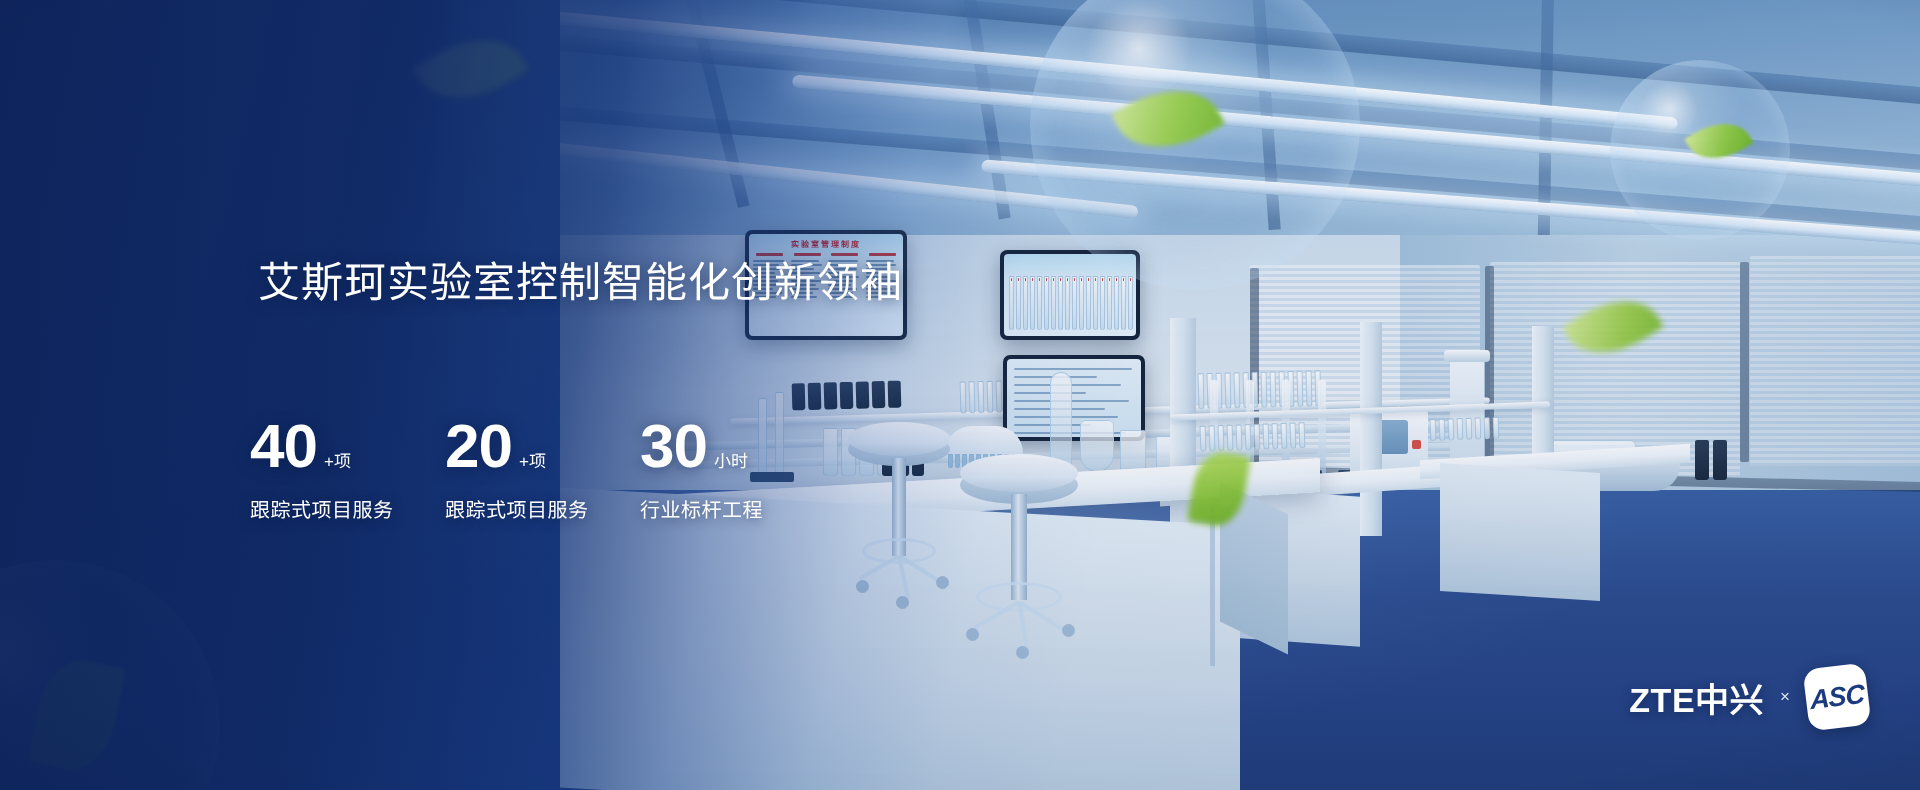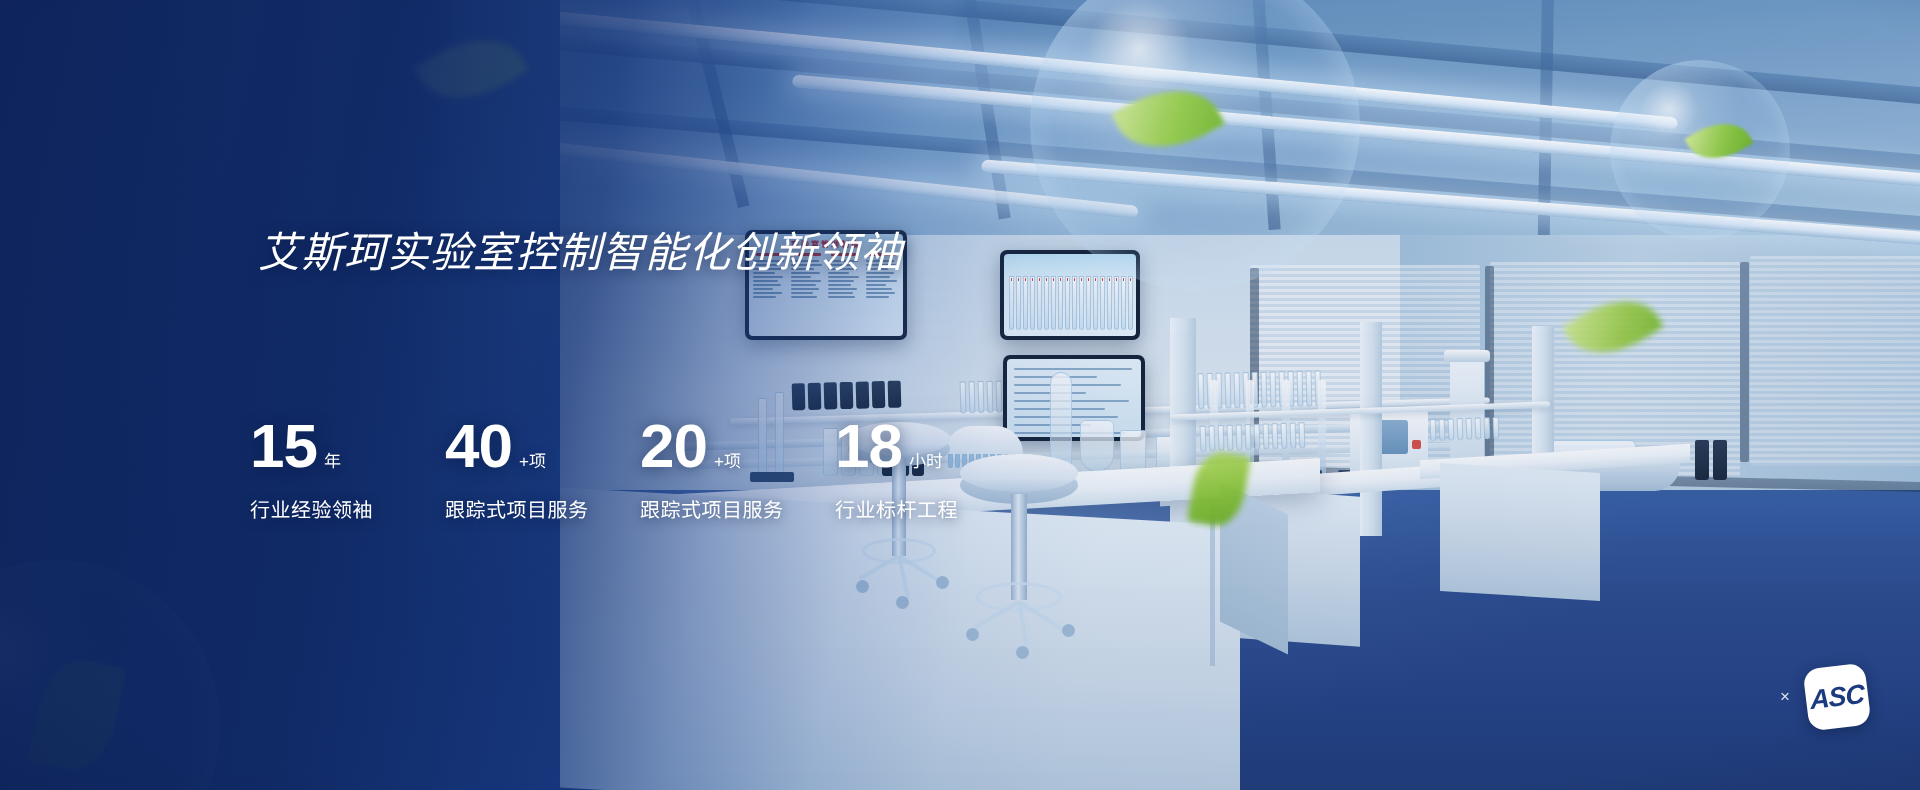--- a/index.html
+++ b/index.html
@@ -109,21 +109,21 @@
   .blue-veil{position:absolute;inset:0;pointer-events:none;
     background:
       linear-gradient(100deg, rgba(14,36,92,.97) 0%, rgba(16,42,102,.95) 20%, rgba(20,52,120,.78) 31%, rgba(26,64,140,.42) 39%, rgba(32,78,158,.16) 46%, rgba(40,92,170,.04) 52%, rgba(0,0,0,0) 58%);}
   .vignette{position:absolute;inset:0;pointer-events:none;
     background:radial-gradient(120% 110% at 50% 45%, rgba(0,0,0,0) 55%, rgba(8,22,58,.30) 86%, rgba(6,18,48,.52) 100%);}
   .cool-cast{position:absolute;inset:0;pointer-events:none;
     background:linear-gradient(180deg, rgba(30,70,150,.10), rgba(20,50,120,.20));
     mix-blend-mode:multiply;opacity:.5;}
 
   
-  .copy{position:absolute;left:258px;top:226px;z-index:40;font-style:italic;}
+  .copy{position:absolute;left:258px;top:256px;z-index:40;}
   .headline{color:#fff;font-size:42px;line-height:1.30;font-weight:400;
     letter-spacing:1px;text-shadow:0 2px 14px rgba(6,22,60,.65);white-space:nowrap;}
 
   .stats{position:absolute;left:250px;top:415px;z-index:40;display:flex;gap:0;}
   .stat{width:195px;}
   .stat .num-row{display:flex;align-items:baseline;white-space:nowrap;}
   .stat .num{color:#fff;font-size:62px;font-weight:700;line-height:1;letter-spacing:-1px;
     text-shadow:0 2px 16px rgba(6,22,60,.55);}
   .stat .unit{color:#fff;font-size:17px;font-weight:500;margin-left:7px;
     text-shadow:0 2px 10px rgba(6,22,60,.55);}
@@ -527,48 +527,42 @@
   <div class="blue-veil"></div>
   <div class="vignette"></div>
 
   <div class="copy">
     <div class="headline">艾斯珂实验室控制智能化创新领袖</div>
   </div>
 
   <div class="stats">
     <div class="stat">
       <div class="num-row">
-        <span class="num">15</span>
-        <span class="unit">年</span>
-      </div>
-      <div class="label">行业经验领袖</div>
-    </div>
-    <div class="stat">
-      <div class="num-row">
         <span class="num">40</span>
         <span class="unit">+项</span>
       </div>
       <div class="label">跟踪式项目服务</div>
     </div>
     <div class="stat">
       <div class="num-row">
         <span class="num">20</span>
         <span class="unit">+项</span>
       </div>
       <div class="label">跟踪式项目服务</div>
     </div>
     <div class="stat">
       <div class="num-row">
-        <span class="num">18</span>
+        <span class="num">30</span>
         <span class="unit">小时</span>
       </div>
       <div class="label">行业标杆工程</div>
     </div>
   </div>
 
   <div class="logo">
+    <span class="zte">ZTE中兴</span>
     <span class="cross">×</span>
     <span class="asc">
       <span>ASC</span>
     </span>
   </div>
 
 </div>
 
 </body></html>

